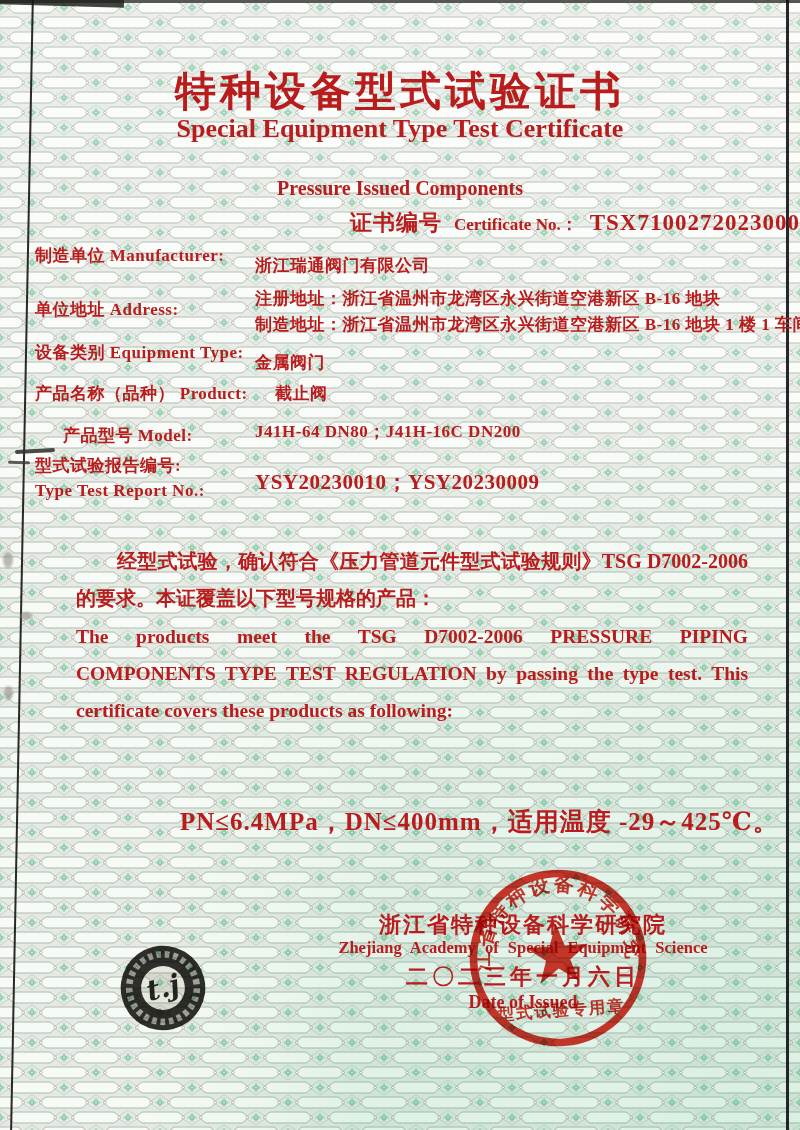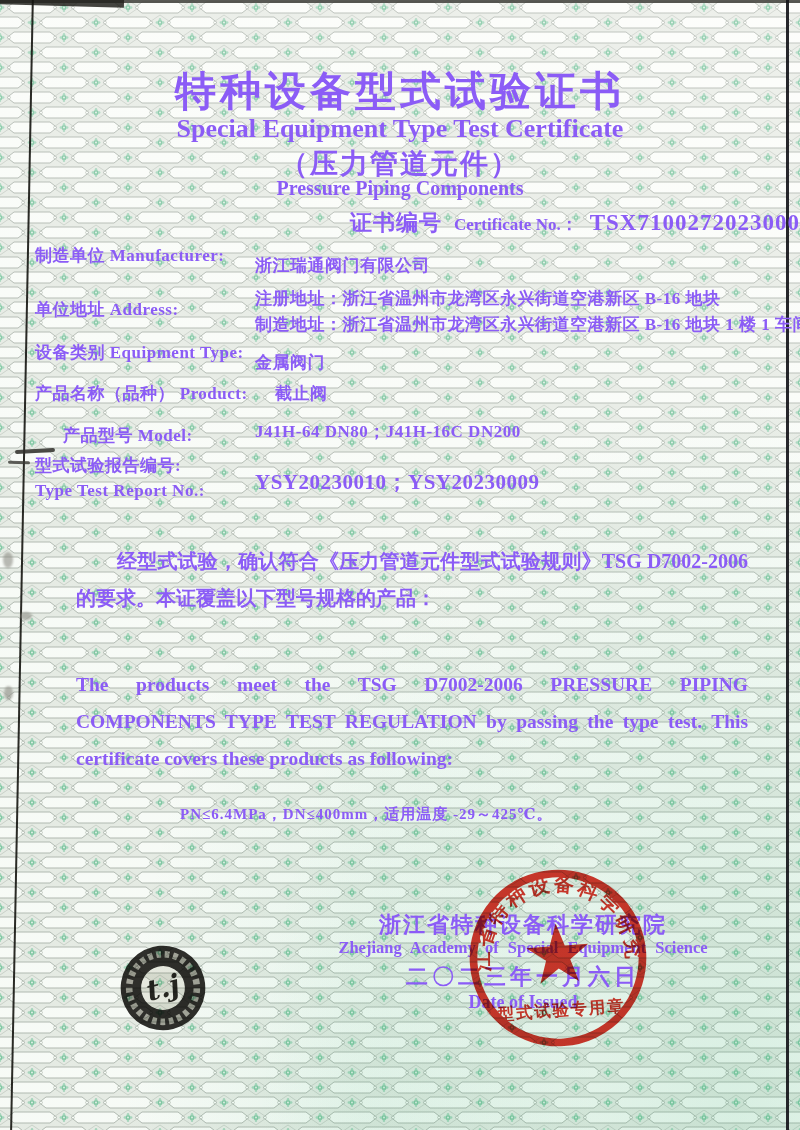--- a/index.html
+++ b/index.html
@@ -1,20 +1,20 @@
 <!DOCTYPE html>
 <html><head>
 <meta charset="utf-8">
 <style>
   html,body{margin:0;padding:0;background:#777;}
   .page{
     position:relative;width:800px;height:1130px;overflow:hidden;
     background:#e9ece6;
     font-family:"Liberation Serif","DejaVu Serif",serif;
-    color:#8b5cf6;
+    color:#b91c1c;
   }
   .bg{position:absolute;left:0;top:0;width:800px;height:1130px;}
   .tint{
     position:absolute;inset:0;pointer-events:none;
     background:
       radial-gradient(ellipse at 92% 100%, rgba(62,182,126,.17), transparent 46%),
       radial-gradient(ellipse at 45% 103%, rgba(62,182,126,.10), transparent 38%),
       linear-gradient(200deg, rgba(255,255,255,.20), rgba(150,205,175,.05) 65%);
   }
   .abs{position:absolute;}
@@ -30,21 +30,21 @@
   .certline .cl-no{font-size:23px;font-weight:bold;letter-spacing:1px;}
   
   .flabel{left:35px;font-size:17px;font-weight:bold;white-space:nowrap;letter-spacing:.5px;}
   .fvalue{left:255px;font-size:17px;font-weight:bold;white-space:nowrap;letter-spacing:.5px;}
   .addr-val{line-height:26px;}
   .rep-label{line-height:25px;}
   
   .bodyblk{left:76px;width:672px;font-size:20px;font-weight:bold;line-height:37px;}
   .jl{text-align:justify;text-align-last:justify;}
   .enblk{font-size:19.5px;}
-  .spec{left:180px;top:805px;font-size:15px;font-weight:bold;letter-spacing:1px;white-space:nowrap;}
+  .spec{left:180px;top:805px;font-size:25px;font-weight:bold;letter-spacing:1px;white-space:nowrap;}
   
   .issuer{left:288px;top:0;width:470px;text-align:center;}
   .iss-cn{top:910px;font-size:22px;font-weight:bold;letter-spacing:2px;}
   .iss-en{top:938px;font-size:16.5px;font-weight:bold;word-spacing:5px;}
   .iss-date{top:962px;font-size:22px;font-weight:bold;letter-spacing:4px;}
   .iss-dl{top:992px;font-size:18px;font-weight:bold;}
   
   .seal-red{left:462px;top:862px;width:192px;height:192px;mix-blend-mode:multiply;opacity:.92;}
   .seal-black{left:116px;top:941px;width:94px;height:94px;mix-blend-mode:multiply;opacity:.92;}
   
@@ -138,22 +138,21 @@
   <div class="abs edge-left"></div>
   <div class="abs edge-right"></div>
   <div class="abs dash1"></div>
   <div class="abs dash2"></div>
   <div class="abs blot" style="left:3px;top:552px;width:10px;height:16px;"></div>
   <div class="abs blot" style="left:4px;top:686px;width:9px;height:14px;"></div>
   <div class="abs blot" style="left:20px;top:612px;width:12px;height:8px;"></div>
 
   <div class="abs ctr title-cn">特种设备型式试验证书</div>
   <div class="abs ctr title-en">Special Equipment Type Test Certificate</div>
-  <div class="abs ctr sub-cn">（压力管道元件）</div>
-  <div class="abs ctr sub-en">Pressure Piping Components</div>
+  <div class="abs ctr sub-en">Pressure Issued Components</div>
 
   <div class="abs certline">
     <span class="cl-cn">证书编号</span>
     <span class="cl-en">Certificate No.：</span>
     <span class="cl-no">TSX71002720230005</span>
   </div>
 
   <div class="abs flabel" style="top:244px;">
     <span>制造单位</span>
     <span>Manufacturer:</span>
@@ -191,21 +190,21 @@
     <div>型式试验报告编号:</div>
     <div>Type Test Report No.:</div>
   </div>
   <div class="abs fvalue" style="top:468px;font-size:21px;font-family:Liberation Serif, serif;">YSY20230010；YSY20230009</div>
 
   <div class="abs bodyblk" style="top:543px;">
     <div class="jl" style="padding-left:41px;">经型式试验，确认符合《压力管道元件型式试验规则》TSG D7002-2006</div>
     <div>的要求。本证覆盖以下型号规格的产品：</div>
   </div>
 
-  <div class="abs bodyblk enblk" style="top:618px;margin-top:48px;">
+  <div class="abs bodyblk enblk" style="top:618px;">
     <div class="jl">The products meet the TSG D7002-2006 PRESSURE PIPING</div>
     <div class="jl">COMPONENTS TYPE TEST REGULATION by passing the type test. This</div>
     <div>certificate covers these products as following:</div>
   </div>
 
   <div class="abs spec">PN≤6.4MPa，DN≤400mm，适用温度 -29～425℃。</div>
 
   <div class="abs issuer iss-cn">浙江省特种设备科学研究院</div>
   <div class="abs issuer iss-en">Zhejiang Academy of Special Equipment Science</div>
   <div class="abs issuer iss-date">二〇二三年一月六日</div>

